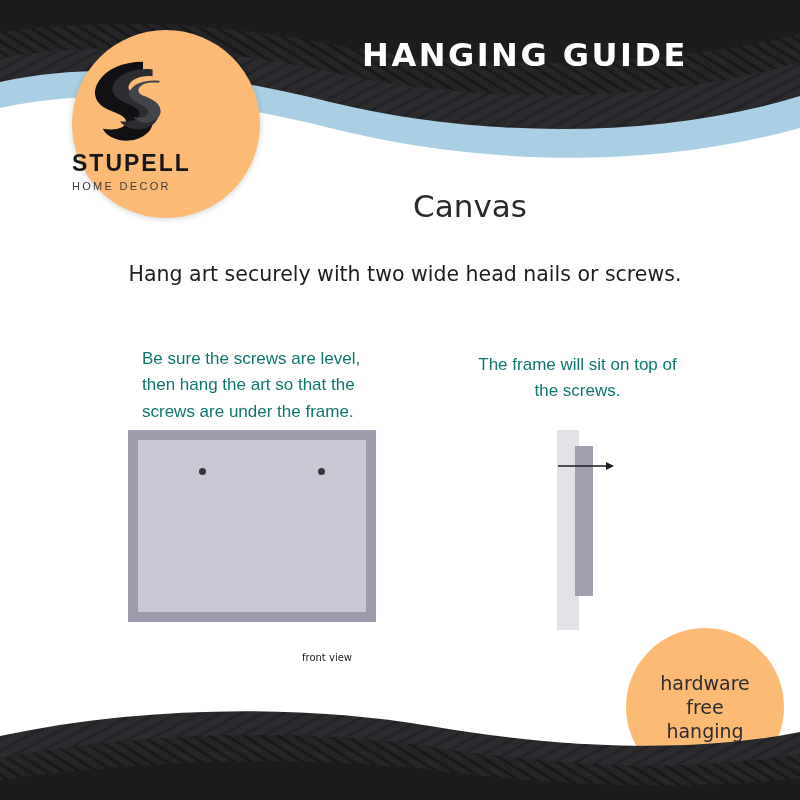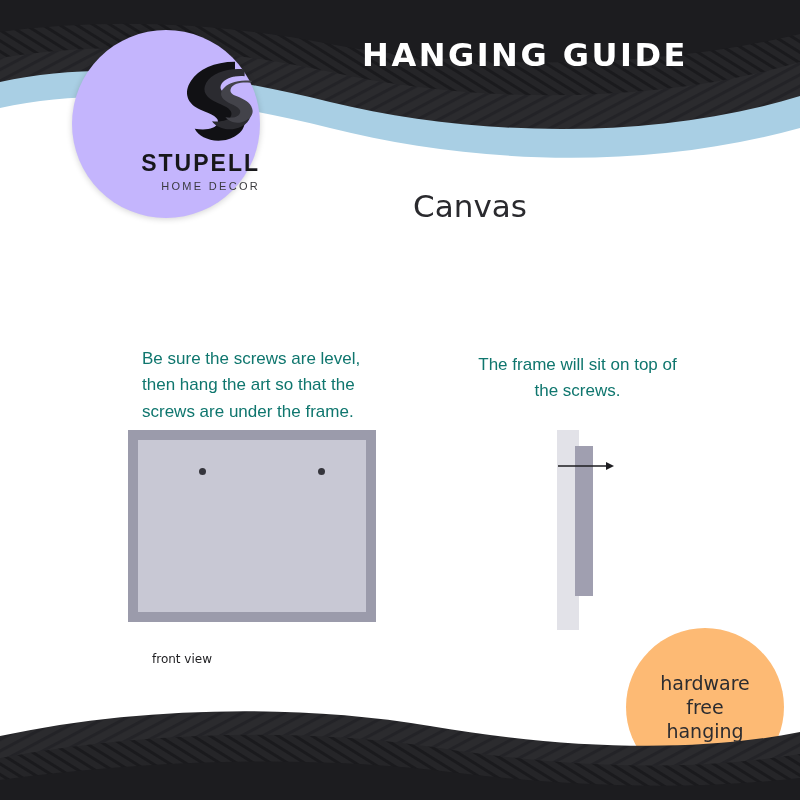--- a/index.html
+++ b/index.html
@@ -27,25 +27,25 @@
   .wave-bottom { bottom: 0; height: 130px; }
 
   
   .logo-badge {
     position: absolute;
     left: 72px;
     top: 30px;
     width: 188px;
     height: 188px;
     border-radius: 50%;
-    background: #c4b5fd;
+    background: #fdba74;
     box-shadow: 0 1px 6px rgba(0,0,0,0.18);
     display: flex;
     flex-direction: column;
-    align-items: flex-end;
+    align-items: flex-start;
     justify-content: flex-start;
     padding-top: 26px;
     box-sizing: border-box;
   }
   .logo-mark {
     width: 96px;
     height: 92px;
     display: block;
   }
   .logo-name {
@@ -180,24 +180,24 @@
     position: absolute;
     left: 18px;
     top: 30px;
     width: 56px;
     height: 12px;
   }
 
   
   .view-label {
     position: absolute;
-    font-size: 12px;
+    font-size: 10px;
     color: #1d1d20;
     font-family: "DejaVu Sans", sans-serif;
-    text-align: left;
+    text-align: right;
   }
   .label-front { left: 152px; top: 652px; width: 200px; }
   .label-side { left: 492px; top: 658px; width: 200px; }
 
   
   .hardware-badge {
     position: absolute;
     right: 16px;
     bottom: 14px;
     width: 158px;
@@ -249,20 +249,21 @@
       <path d="M92,26 C78,24 66,28 61,35 C57,41 61,46 70,50 C77,53 81,56 79,60 C77,64 71,65 64,64 C67,68 74,71 81,69 C89,67 94,61 92,55 C90,48 83,45 76,42 C70,40 68,37 70,33 C73,29 80,27 90,28 Z" fill="#43434a"></path>
     </svg>
     <div class="logo-name">STUPELL</div>
     <div class="logo-sub">HOME DECOR</div>
   </div>
 
   <div class="header-title">HANGING GUIDE</div>
 
   <div class="product-type">Canvas</div>
 
+  <div class="main-instruction">Hang art securely with two wide head nails or screws.</div>
 
   <div class="caption caption-front">Be sure the screws are level, then hang the art so that the screws are under the frame.</div>
   <div class="caption caption-side">The frame will sit on top of the screws.</div>
 
   <div class="front-frame">
     <div class="front-inner">
       <span class="screw-dot screw-left"></span>
       <span class="screw-dot screw-right"></span>
     </div>
   </div>

